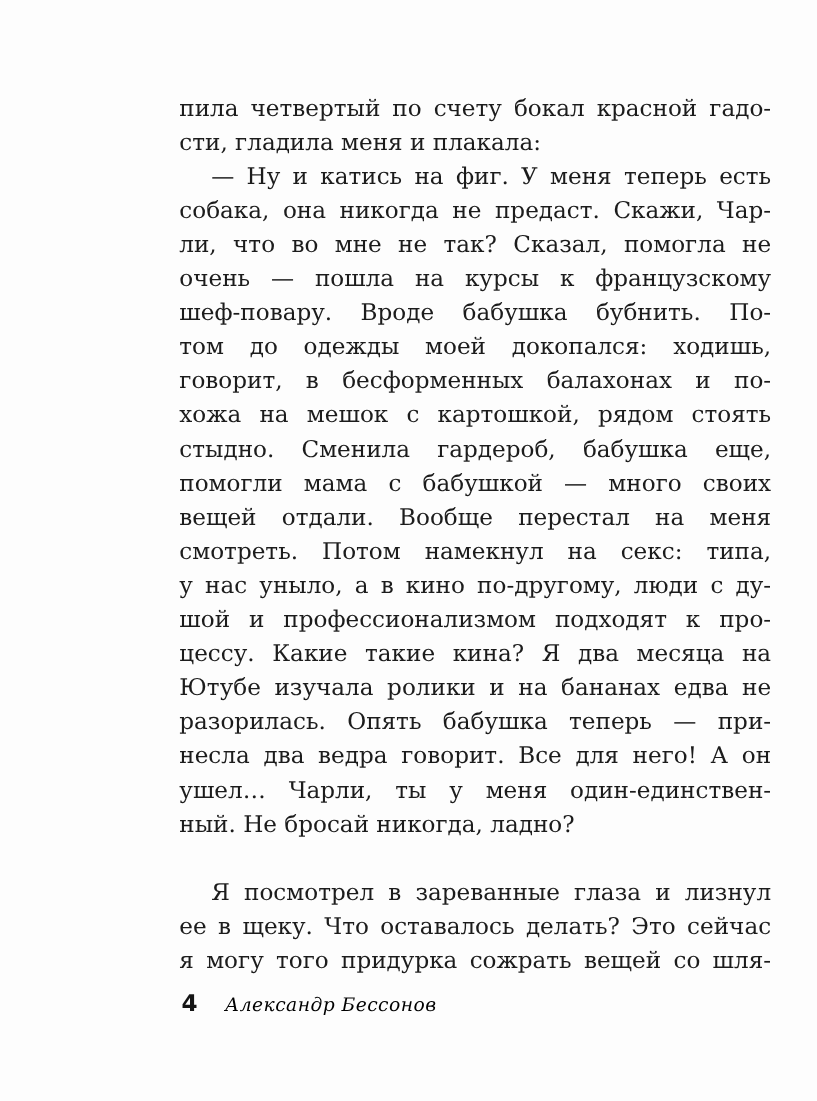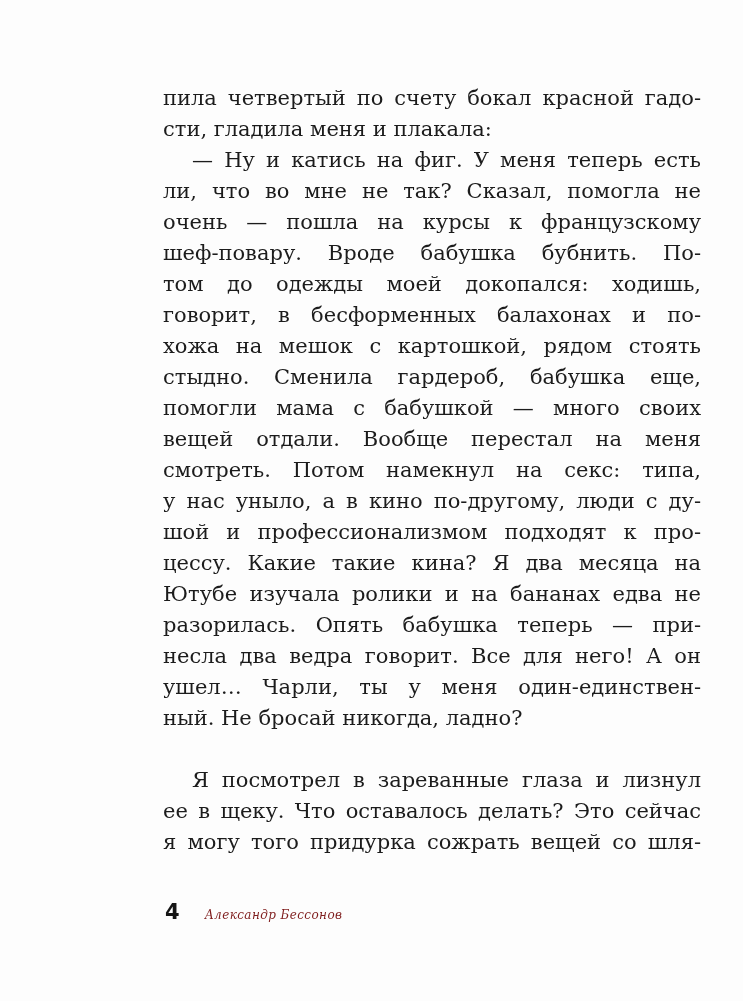--- a/index.html
+++ b/index.html
@@ -55,34 +55,35 @@
     gap: 25px;
   }
   .page-number {
     font-family: "DejaVu Sans", "Liberation Sans", sans-serif;
     font-weight: 700;
     font-size: 21px;
     color: #151515;
   }
   .author-name {
     font-style: italic;
-    font-size: 12px;
+    font-size: 17px;
     letter-spacing: 0.4px;
-    color: #7f1d1d;
+    color: #000000;
   }
 </style>
 </head>
 <body>
 
 <main class="page">
 
   <section id="text-block">
       <div class="line">пила четвертый по счету бокал красной гадо-</div>
       <div class="line endpara">сти, гладила меня и плакала:</div>
       <div class="line indent">— Ну и катись на фиг. У меня теперь есть</div>
+      <div class="line">собака, она никогда не предаст. Скажи, Чар-</div>
       <div class="line">ли, что во мне не так? Сказал, помогла не</div>
       <div class="line">очень — пошла на курсы к французскому</div>
       <div class="line">шеф-повару. Вроде бабушка бубнить. По-</div>
       <div class="line">том до одежды моей докопался: ходишь,</div>
       <div class="line">говорит, в бесформенных балахонах и по-</div>
       <div class="line">хожа на мешок с картошкой, рядом стоять</div>
       <div class="line">стыдно. Сменила гардероб, бабушка еще,</div>
       <div class="line">помогли мама с бабушкой — много своих</div>
       <div class="line">вещей отдали. Вообще перестал на меня</div>
       <div class="line">смотреть. Потом намекнул на секс: типа,</div>

